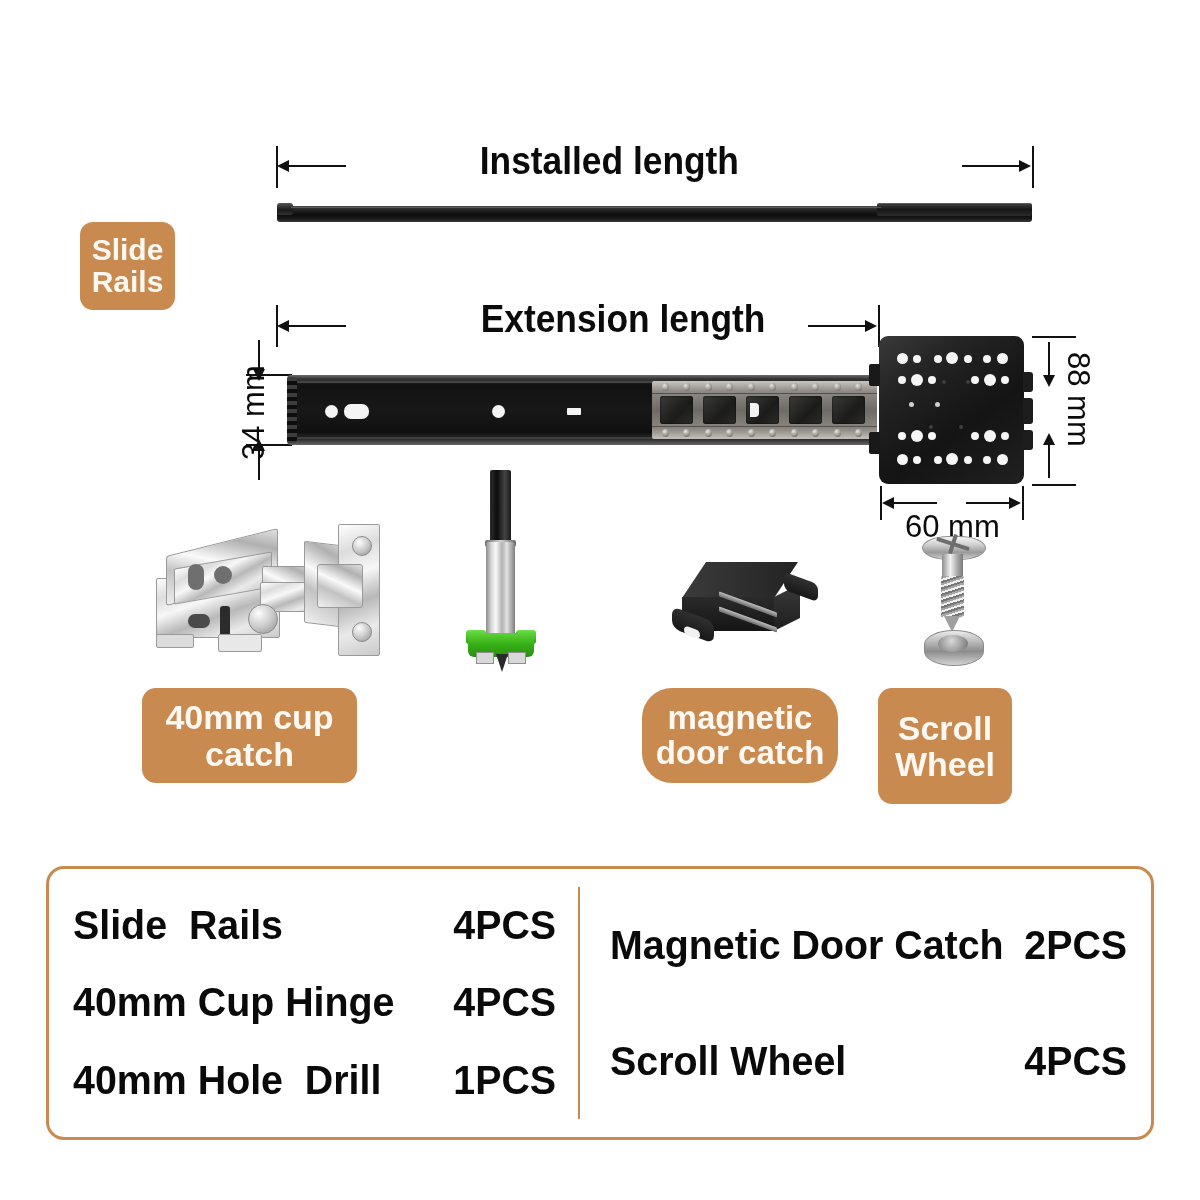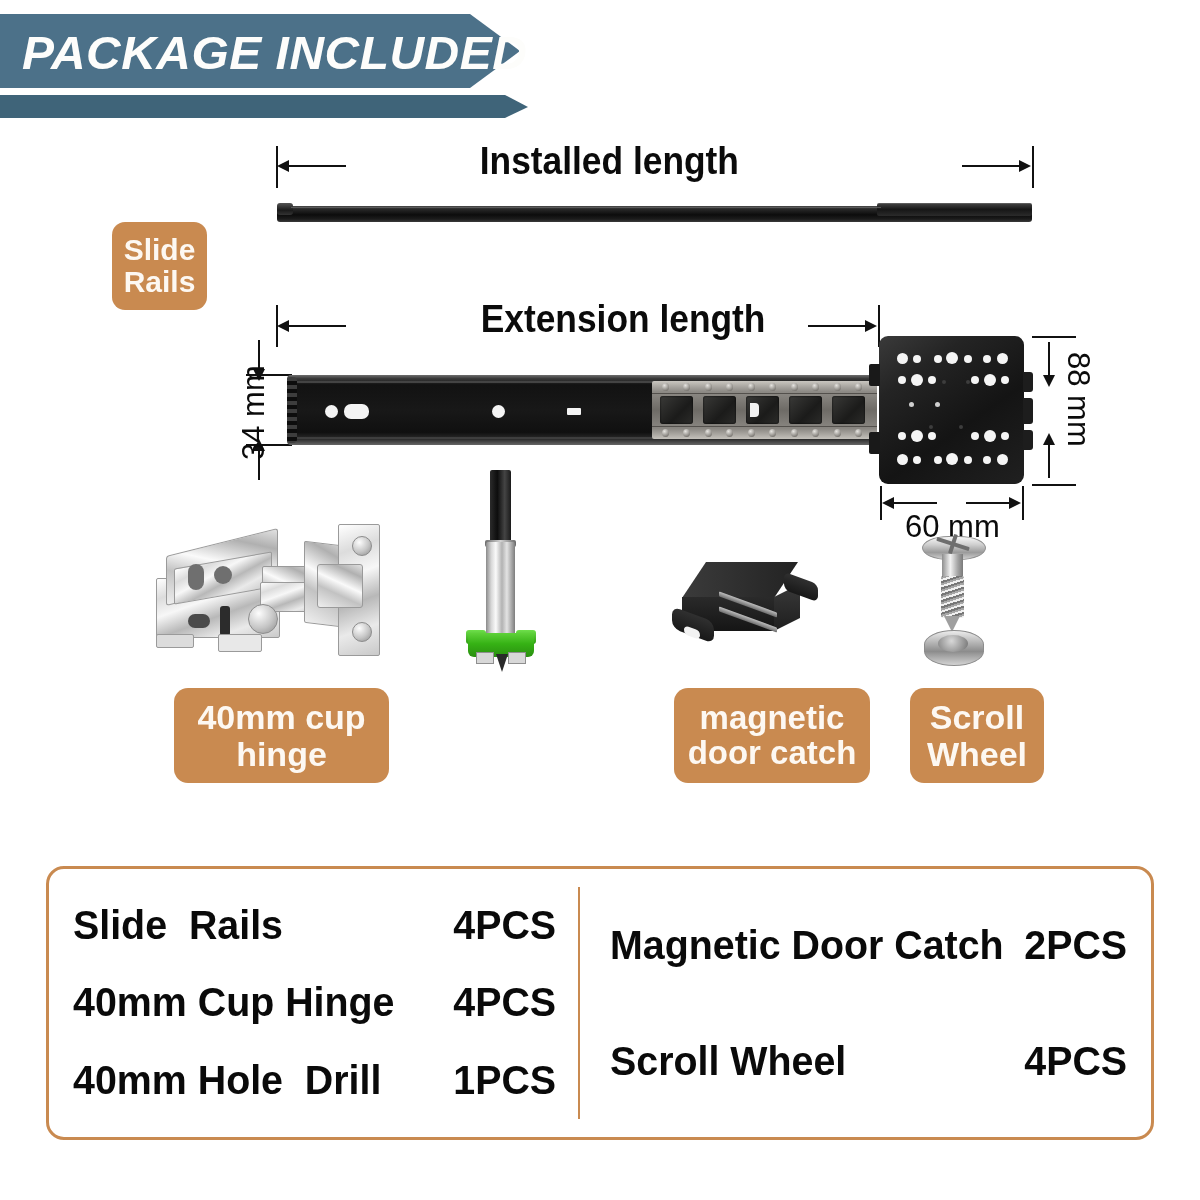--- a/index.html
+++ b/index.html
@@ -257,27 +257,26 @@
     background:#c98a50;
     border-radius:14px;
     display:flex;align-items:center;justify-content:center;
     text-align:center;
     color:#fdf8f2;
     font-family:"Liberation Sans Narrow","Liberation Sans",sans-serif;
     font-weight:bold;
     line-height:1.06;
     box-sizing:border-box;
     padding:4px 10px;
-    margin-left:32px;
   }
   #tag-slide-rails{left:80px;top:222px;width:95px;height:88px;font-size:30px;border-radius:13px;}
   #tag-hinge{left:142px;top:688px;width:215px;height:95px;font-size:34px;}
   #tag-drill{left:396px;top:688px;width:206px;height:95px;font-size:34px;}
-  #tag-magnet{left:642px;top:688px;width:196px;height:95px;font-size:33px;}
-  #tag-wheel{left:878px;top:688px;width:134px;height:95px;font-size:34px;}
+  #tag-magnet{left:642px;top:688px;width:196px;height:95px;font-size:33px;border-radius:30px;}
+  #tag-wheel{left:878px;top:688px;width:134px;height:116px;font-size:34px;}
 
   
   #bom{
     position:absolute;left:46px;top:866px;width:1108px;height:274px;
     border:3px solid #c98a50;border-radius:18px;box-sizing:border-box;
     background:#fff;
   }
   #bom .cols{display:flex;width:100%;height:100%;box-sizing:border-box;padding:18px 0;}
   #bom .col{flex:1;display:flex;flex-direction:column;justify-content:space-around;box-sizing:border-box;}
   #bom .col.left{padding:0 22px 0 24px;}
@@ -288,25 +287,20 @@
     font-weight:bold;font-size:41px;color:#0a0a0a;white-space:pre;
     transform:scaleX(0.96);transform-origin:left center;
   }
   #bom .qty{transform:scaleX(0.96);transform-origin:right center;}
 </style>
 </head>
 <body>
 
 <div class="page">
 
-  <div id="banner">
-    <div class="band-main"></div>
-    <div class="band-sub"></div>
-    <div class="band-label">PACKAGE INCLUDED</div>
-  </div>
 
   <div class="heading" style="left:470px;top:140px;">Installed length</div>
 
   <div>
     <div class="dimline tick-v" style="left:276px;top:146px;height:42px;"></div>
     <div class="arrow-h left" style="left:288px;top:165px;width:58px;"></div>
     <div class="dimline tick-v" style="left:1032px;top:146px;height:42px;"></div>
     <div class="arrow-h right" style="left:962px;top:165px;width:58px;"></div>
   </div>
 
@@ -493,21 +487,21 @@
     <div class="cross" style="left:43px;top:-2px;width:4px;height:20px;transform:rotate(18deg);"></div>
     <div class="neck"></div>
     <div class="thread"></div>
     <div class="point"></div>
     <div class="roller"></div>
     <div class="roller-in"></div>
   </div>
 
   <div class="tag" id="tag-hinge">
     <span style="white-space:pre-line">40mm cup
-hinge</span>
+catch</span>
   </div>
   <div class="tag" id="tag-magnet">
     <span style="white-space:pre-line">magnetic
 door catch</span>
   </div>
   <div class="tag" id="tag-wheel">
     <span style="white-space:pre-line">Scroll
 Wheel</span>
   </div>
 

